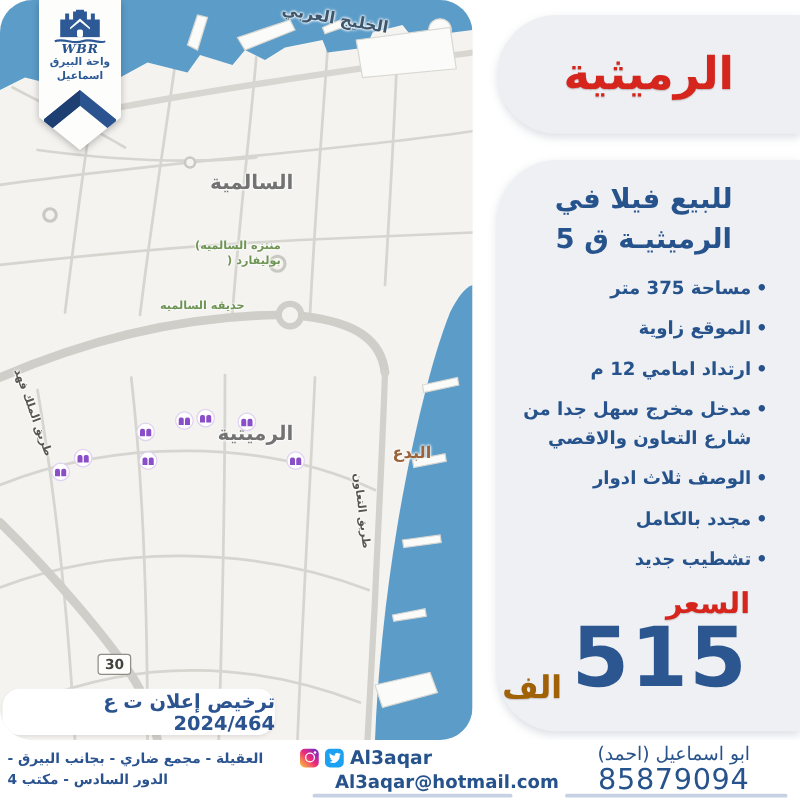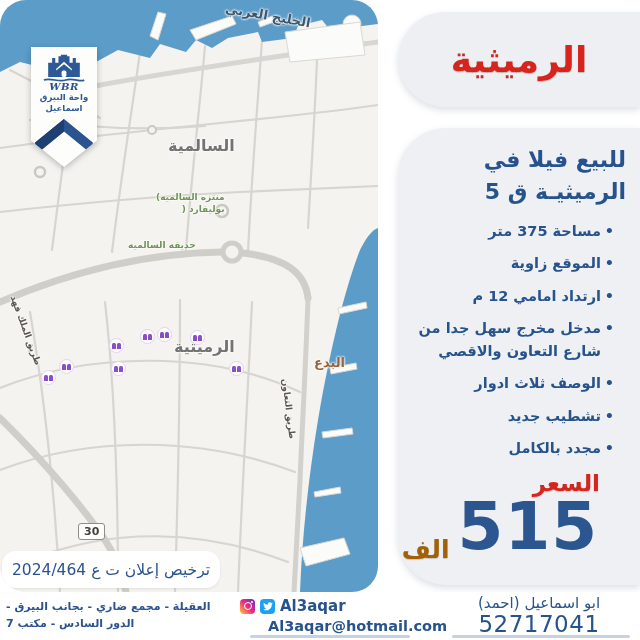--- a/index.html
+++ b/index.html
@@ -35,27 +35,27 @@
   .route-shield {
     position:absolute; left:78px; top:523px; z-index:2;
     background:#fdfdfb; border:1.5px solid #8e8d86; border-radius:3px;
     font-size:11px; font-weight:bold; color:#44423c; padding:0 5px; line-height:15px;
   }
 
   .license-box {
     position:absolute; left:2px; top:551px; width:218px; height:37px; z-index:4;
     background:#ffffff; border-radius:14px;
     display:flex; align-items:center; justify-content:center;
-    color:#2a5390; font-weight:normal; font-size:15.5px; direction:rtl;
+    color:#2a5390; font-weight:bold; font-size:15.5px; direction:rtl;
     box-shadow:0 1px 3px rgba(0,0,0,.08);
   }
 
   
   .logo-wrap { position:absolute; left:31px; top:0; z-index:5;
-    filter:drop-shadow(0 2px 3px rgba(0,0,0,.25));margin-top:47px; }
+    filter:drop-shadow(0 2px 3px rgba(0,0,0,.25)); }
   .logo {
     width:66px; height:120px; background:#fdfdfc;
     clip-path:polygon(0 0,100% 0,100% 78%,50% 100%,0 78%);
     display:flex; flex-direction:column; align-items:center; padding-top:6px;
   }
   .logo-acronym { font-family:"DejaVu Serif", serif; font-style:italic; font-weight:bold;
     font-size:10px; color:#27538c; letter-spacing:.5px; margin-top:-2px; }
   .logo-name { font-size:8.5px; font-weight:bold; color:#2d5a96; line-height:1.3; direction:rtl; }
 
   
@@ -67,21 +67,21 @@
   }
   .pill-title h1 { font-size:36px; font-weight:bold; color:#d6251d;
     text-shadow:0 1px 1px rgba(60,20,20,.25); direction:rtl; }
 
   .pill-body {
     position:absolute; left:398px; right:0; top:128px; height:457px;
     background:#eef0f4; border-radius:48px 0 0 48px;
     box-shadow:0 3px 7px rgba(130,140,160,.28);
     direction:rtl; padding:16px 14px 8px 6px;
   }
-  .subtitle { color:#27538c; font-weight:bold;
+  .subtitle { text-align:center; color:#27538c; font-weight:bold;
     font-size:22px; line-height:1.45; }
   .features { list-style:none; margin-top:12px; padding-right:12px; }
   .features li { position:relative; padding-right:13px; margin-bottom:10px;
     color:#27538c; font-weight:bold; font-size:14.5px; line-height:1.55; }
   .features li::before { content:"•"; position:absolute; right:0; top:0; }
   .price-label { color:#d6251d; font-weight:bold; font-size:23px;
     margin:2px 26px 0 0; text-shadow:0 1px 1px rgba(60,20,20,.2); }
   .price-row { direction:ltr; display:flex; align-items:flex-end;
     justify-content:center; gap:8px; margin-top:0; margin-right:30px; }
   .price-value { color:#2b568f; font-weight:bold; font-size:66px; line-height:.95;
@@ -256,34 +256,34 @@
     <div>للبيع فيلا في</div>
     <div>الرميثيـة ق 5</div>
   </div>
   <ul class="features">
 
   <li>مساحة 375 متر</li>
       <li>الموقع زاوية</li>
       <li>ارتداد امامي 12 م</li>
       <li>مدخل مخرج سهل جدا من شارع التعاون والاقصي</li>
       <li>الوصف ثلاث ادوار</li>
+      <li>مجدد بالكامل</li>
       <li>تشطيب جديد</li>
-      <li>مجدد بالكامل</li>
     </ul>
   <div class="price-label">السعر</div>
   <div class="price-row">
     <span class="price-unit">الف</span>
     <span class="price-value">515</span>
   </div>
 </div>
 
 <div class="footer">
   <div class="addr">
     <div>العقيلة - مجمع ضاري - بجانب البيرق -</div>
-    <div>الدور السادس - مكتب 7</div>
+    <div>الدور السادس - مكتب 4</div>
   </div>
 
   <div class="social">
     <div class="social-row">
       <span class="ig-icon"></span>
       <span class="tw-icon">
         <svg width="10" height="9" viewBox="0 0 14 12">
           <path fill="#fff" d="M13.5,1.5 c-.5.25-1,.4-1.5.5 .55-.35.95-.9 1.1-1.5 -.5.3-1.1.5-1.7.65 C10.9.5 10.2.1 9.4.1 7.9.1 6.7,1.3 6.7,2.8 c0,.25 0,.45.08,.65 C4.5,3.3 2.5,2.2 1.2,.6 .95,1 .8,1.5 .8,2 c0,1 .5,1.85 1.25,2.35 -.4,0-.85-.12-1.2-.35 0,1.35 1,2.45 2.25,2.7 -.25.08-.5.1-.78.1 -.15,0-.35,0-.5-.04 .35,1.1 1.35,1.9 2.6,1.9 C3.4,9.7 2.2,10.2 .8,10.2 c-.25,0-.5,0-.65-.03 1.25.8 2.7,1.25 4.2,1.25 5.1,0 7.9-4.2 7.9-7.9 0-.12 0-.25 0-.37 .55-.4 1-.85 1.25-1.65 Z"></path>
         </svg>
       </span>
@@ -295,15 +295,15 @@
       </svg>
       <span>Al3aqar@hotmail.com</span>
     </div>
   </div>
 
   <div class="strip s1"></div>
   <div class="strip s2"></div>
 
   <div class="agent">
     <div class="agent-name">ابو اسماعيل (احمد)</div>
-    <div class="agent-phone">52717041</div>
+    <div class="agent-phone">85879094</div>
   </div>
 </div>
 
 </body></html>

